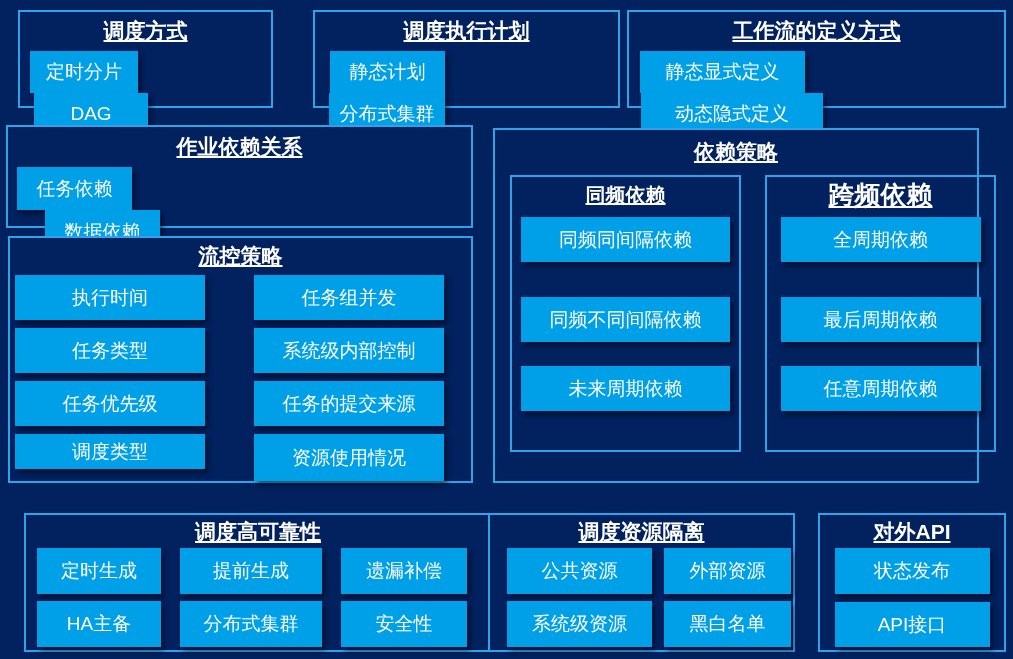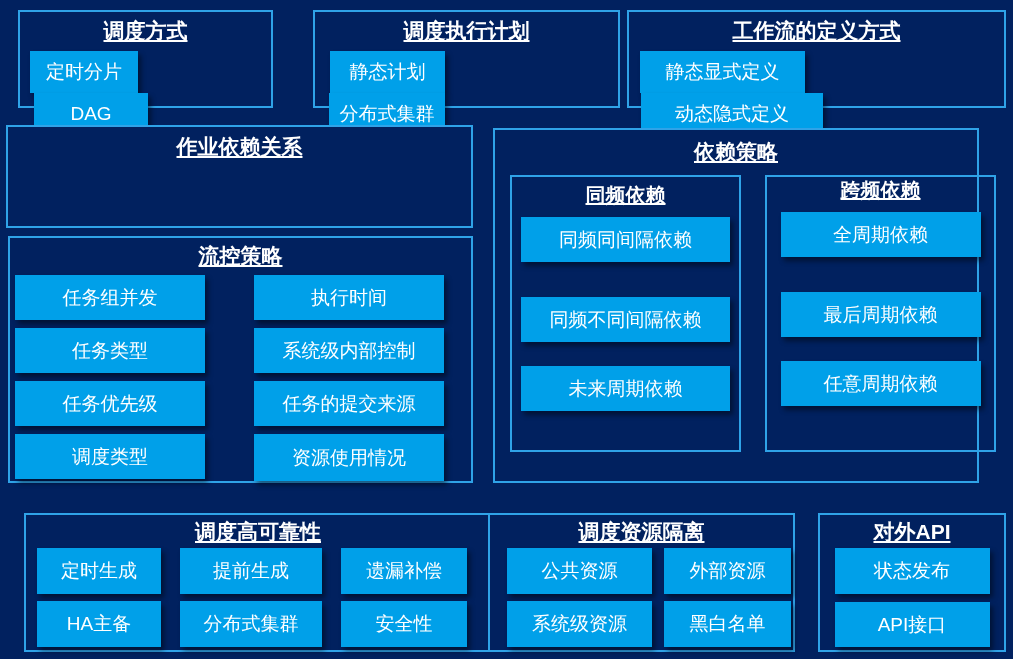--- a/index.html
+++ b/index.html
@@ -70,48 +70,53 @@
 <section class="panel" style="left:627px;top:10px;width:379px;height:98px">
   <h2 class="title" style="margin-top:6px">工作流的定义方式</h2>
   <div class="row" style="margin-top:7px">
     <div class="node" style="margin-left:11px;width:165px;height:42px">静态显式定义</div>
     <div class="node" style="margin-left:12px;width:182px;height:42px">动态隐式定义</div>
   </div>
 </section>
 
 <section class="panel" style="left:6px;top:125px;width:467px;height:103px">
   <h2 class="title" style="margin-top:7px">作业依赖关系</h2>
+  <div class="row" style="margin-top:7px">
+    <div class="node" style="margin-left:9px;width:115px;height:43px">任务依赖</div>
+    <div class="node" style="margin-left:37px;width:115px;height:43px">数据依赖</div>
+    <div class="node" style="margin-left:25px;width:115px;height:43px">时间依赖</div>
+  </div>
 </section>
 
 <section class="panel" style="left:8px;top:236px;width:465px;height:247px">
   <h2 class="title" style="margin-top:5px">流控策略</h2>
   <div class="grid" style="margin:6px 0 0 5px;grid-template-columns:190px 190px;column-gap:49px;row-gap:8px">
+    <div class="node" style="height:45px">执行时间</div>
     <div class="node" style="height:45px">任务组并发</div>
-    <div class="node" style="height:45px">执行时间</div>
     <div class="node" style="height:45px">任务类型</div>
     <div class="node" style="height:45px">系统级内部控制</div>
     <div class="node" style="height:45px">任务优先级</div>
     <div class="node" style="height:45px">任务的提交来源</div>
-    <div class="node" style="height:45px">调度类型</div>
+    <div class="node" style="height:35px">调度类型</div>
     <div class="node" style="height:47px">资源使用情况</div>
   </div>
 </section>
 
 <section class="panel" style="left:493px;top:128px;width:486px;height:355px">
   <h2 class="title" style="margin-top:9px">依赖策略</h2>
 
   <div class="subpanel col-center" style="left:15px;top:45px;width:231px;height:277px">
     <h3 class="title" style="margin-top:5px;font-size:20px">同频依赖</h3>
     <div class="node" style="margin-top:9px;width:209px;height:45px">同频同间隔依赖</div>
     <div class="node" style="margin-top:35px;width:209px;height:45px">同频不同间隔依赖</div>
     <div class="node" style="margin-top:24px;width:209px;height:45px">未来周期依赖</div>
   </div>
 
   <div class="subpanel col-center" style="left:270px;top:45px;width:231px;height:277px">
-    <h3 class="title" style="font-size:20px">跨频依赖</h3>
+    <h3 class="title" style="margin-top:5px;font-size:26px">跨频依赖</h3>
     <div class="node" style="margin-top:9px;width:200px;height:45px">全周期依赖</div>
     <div class="node" style="margin-top:35px;width:200px;height:45px">最后周期依赖</div>
     <div class="node" style="margin-top:24px;width:200px;height:45px">任意周期依赖</div>
   </div>
 </section>
 
 <section class="panel" style="left:24px;top:513px;width:468px;height:139px">
   <h2 class="title" style="margin-top:4px">调度高可靠性</h2>
   <div class="grid" style="margin:3px 0 0 11px;grid-template-columns:124px 142px 126px;column-gap:19px;row-gap:7px">
     <div class="node" style="height:46px">定时生成</div>

